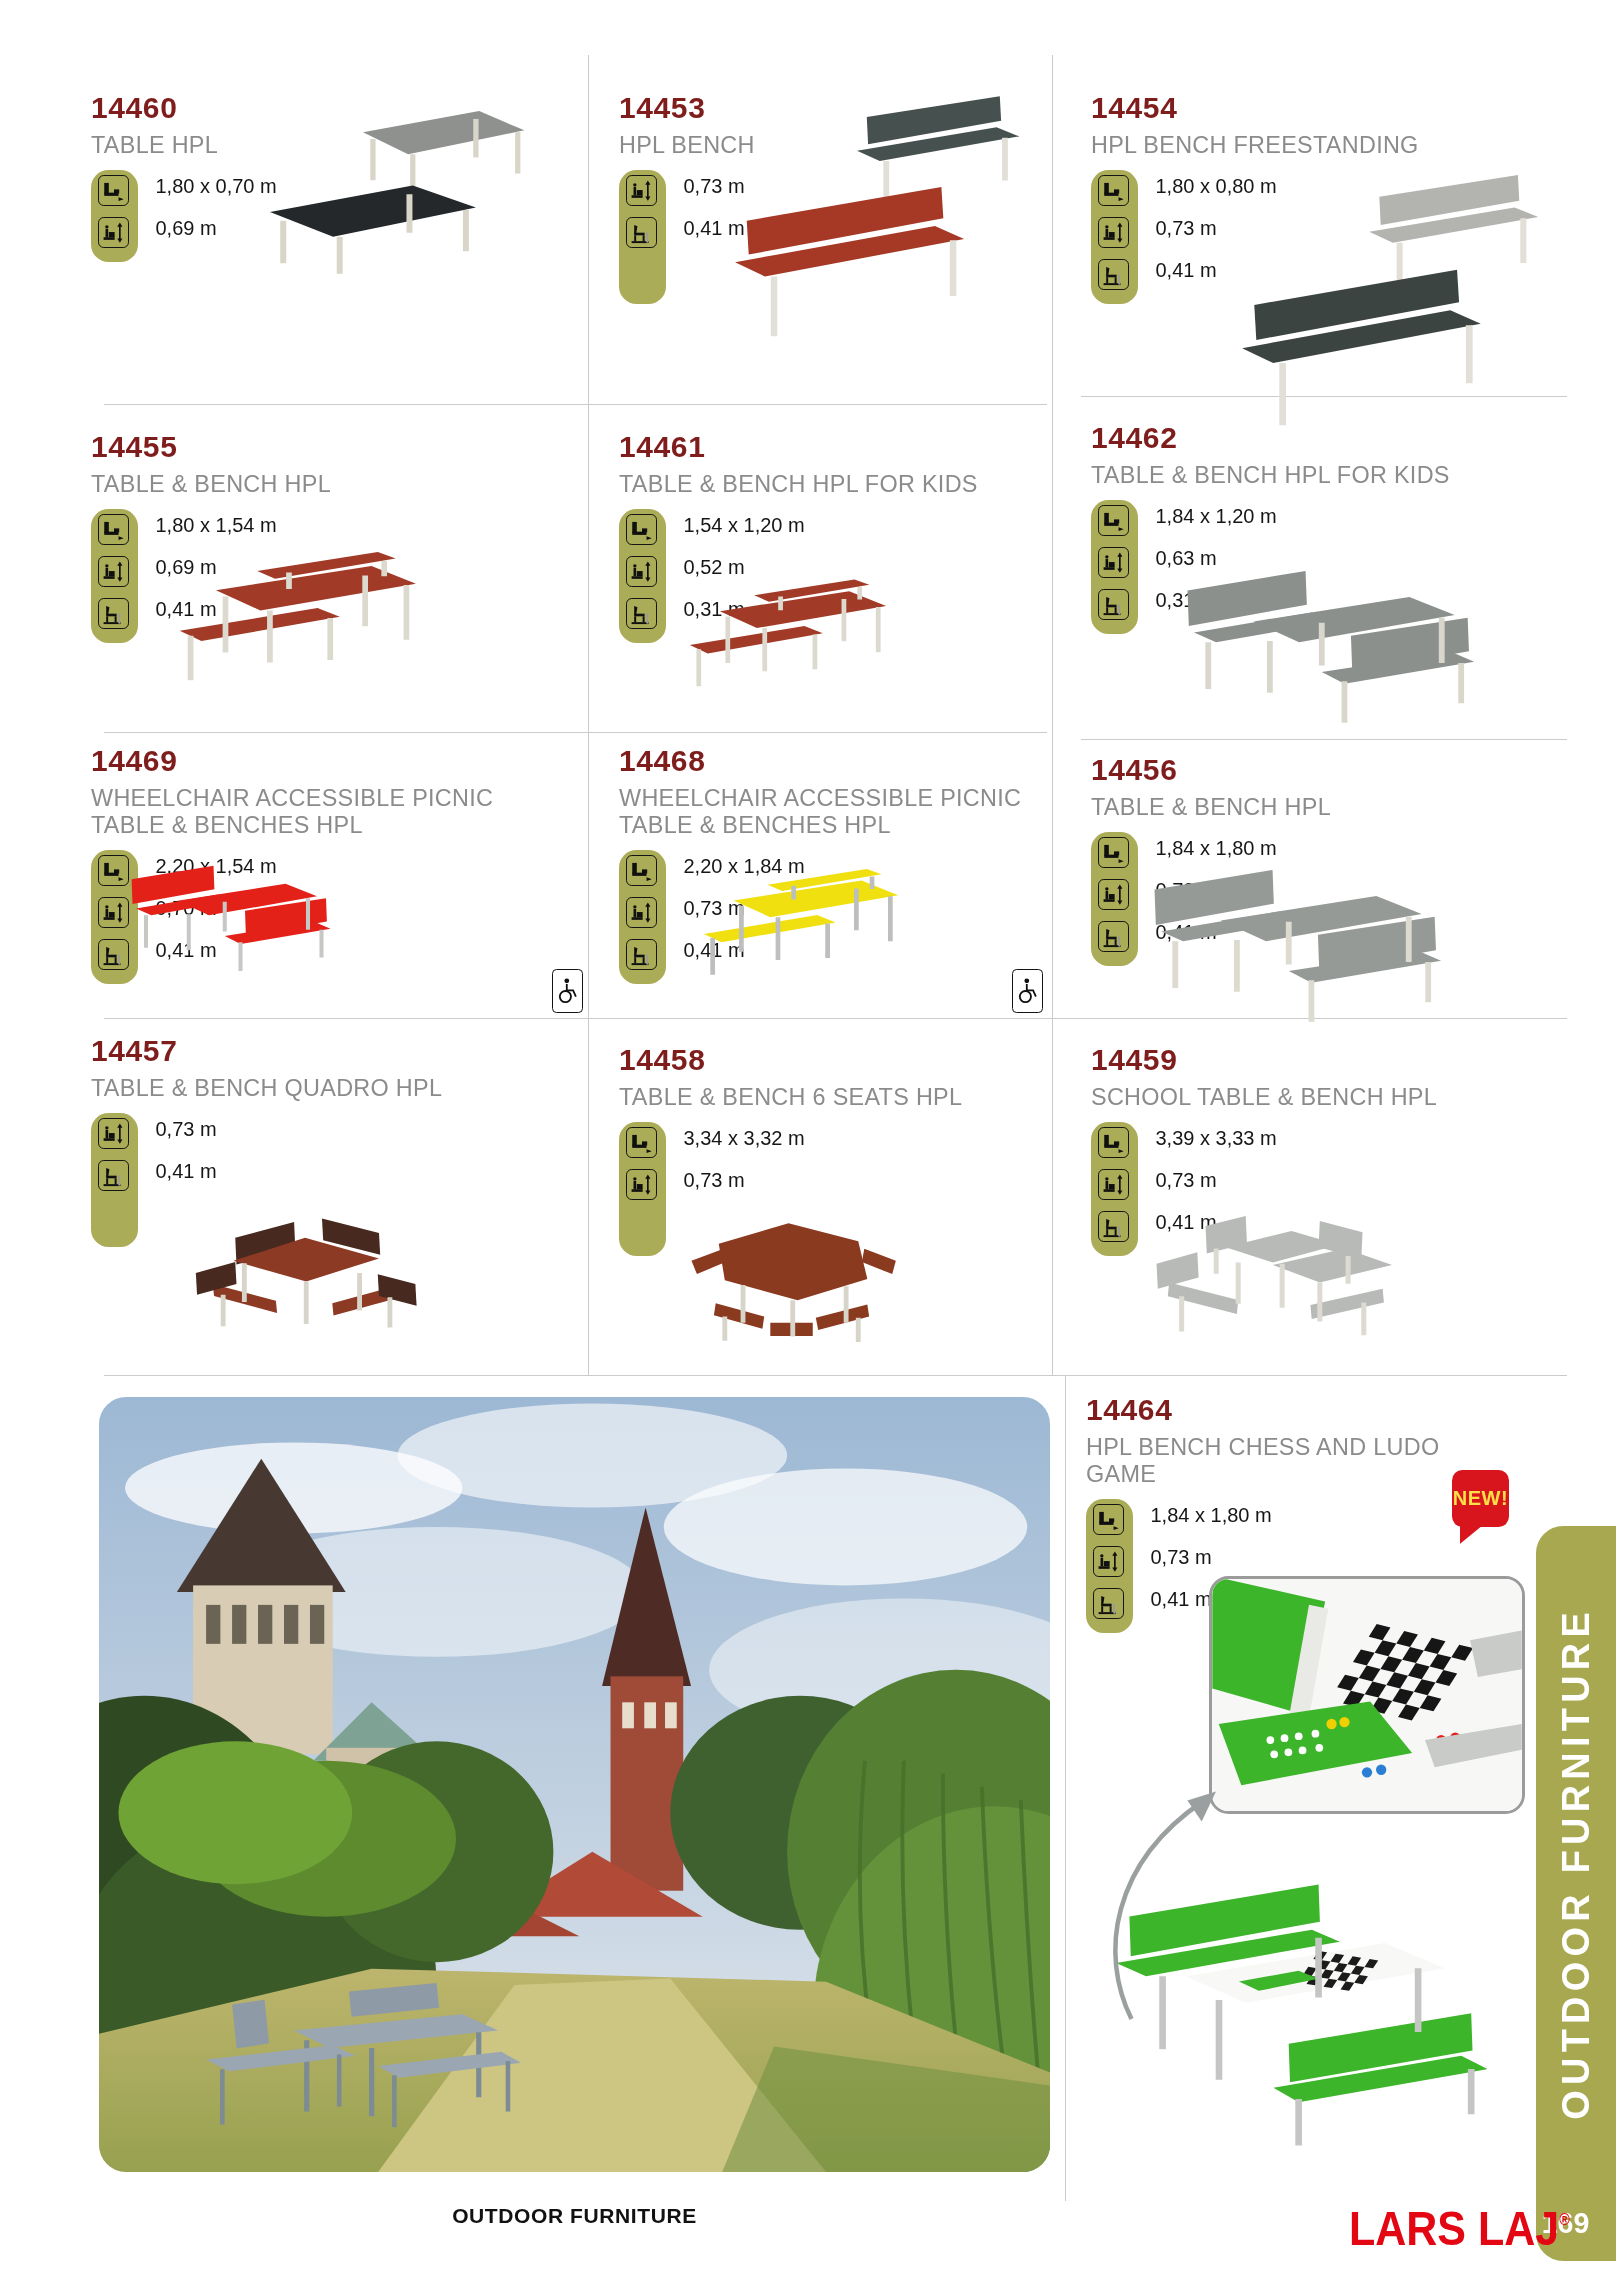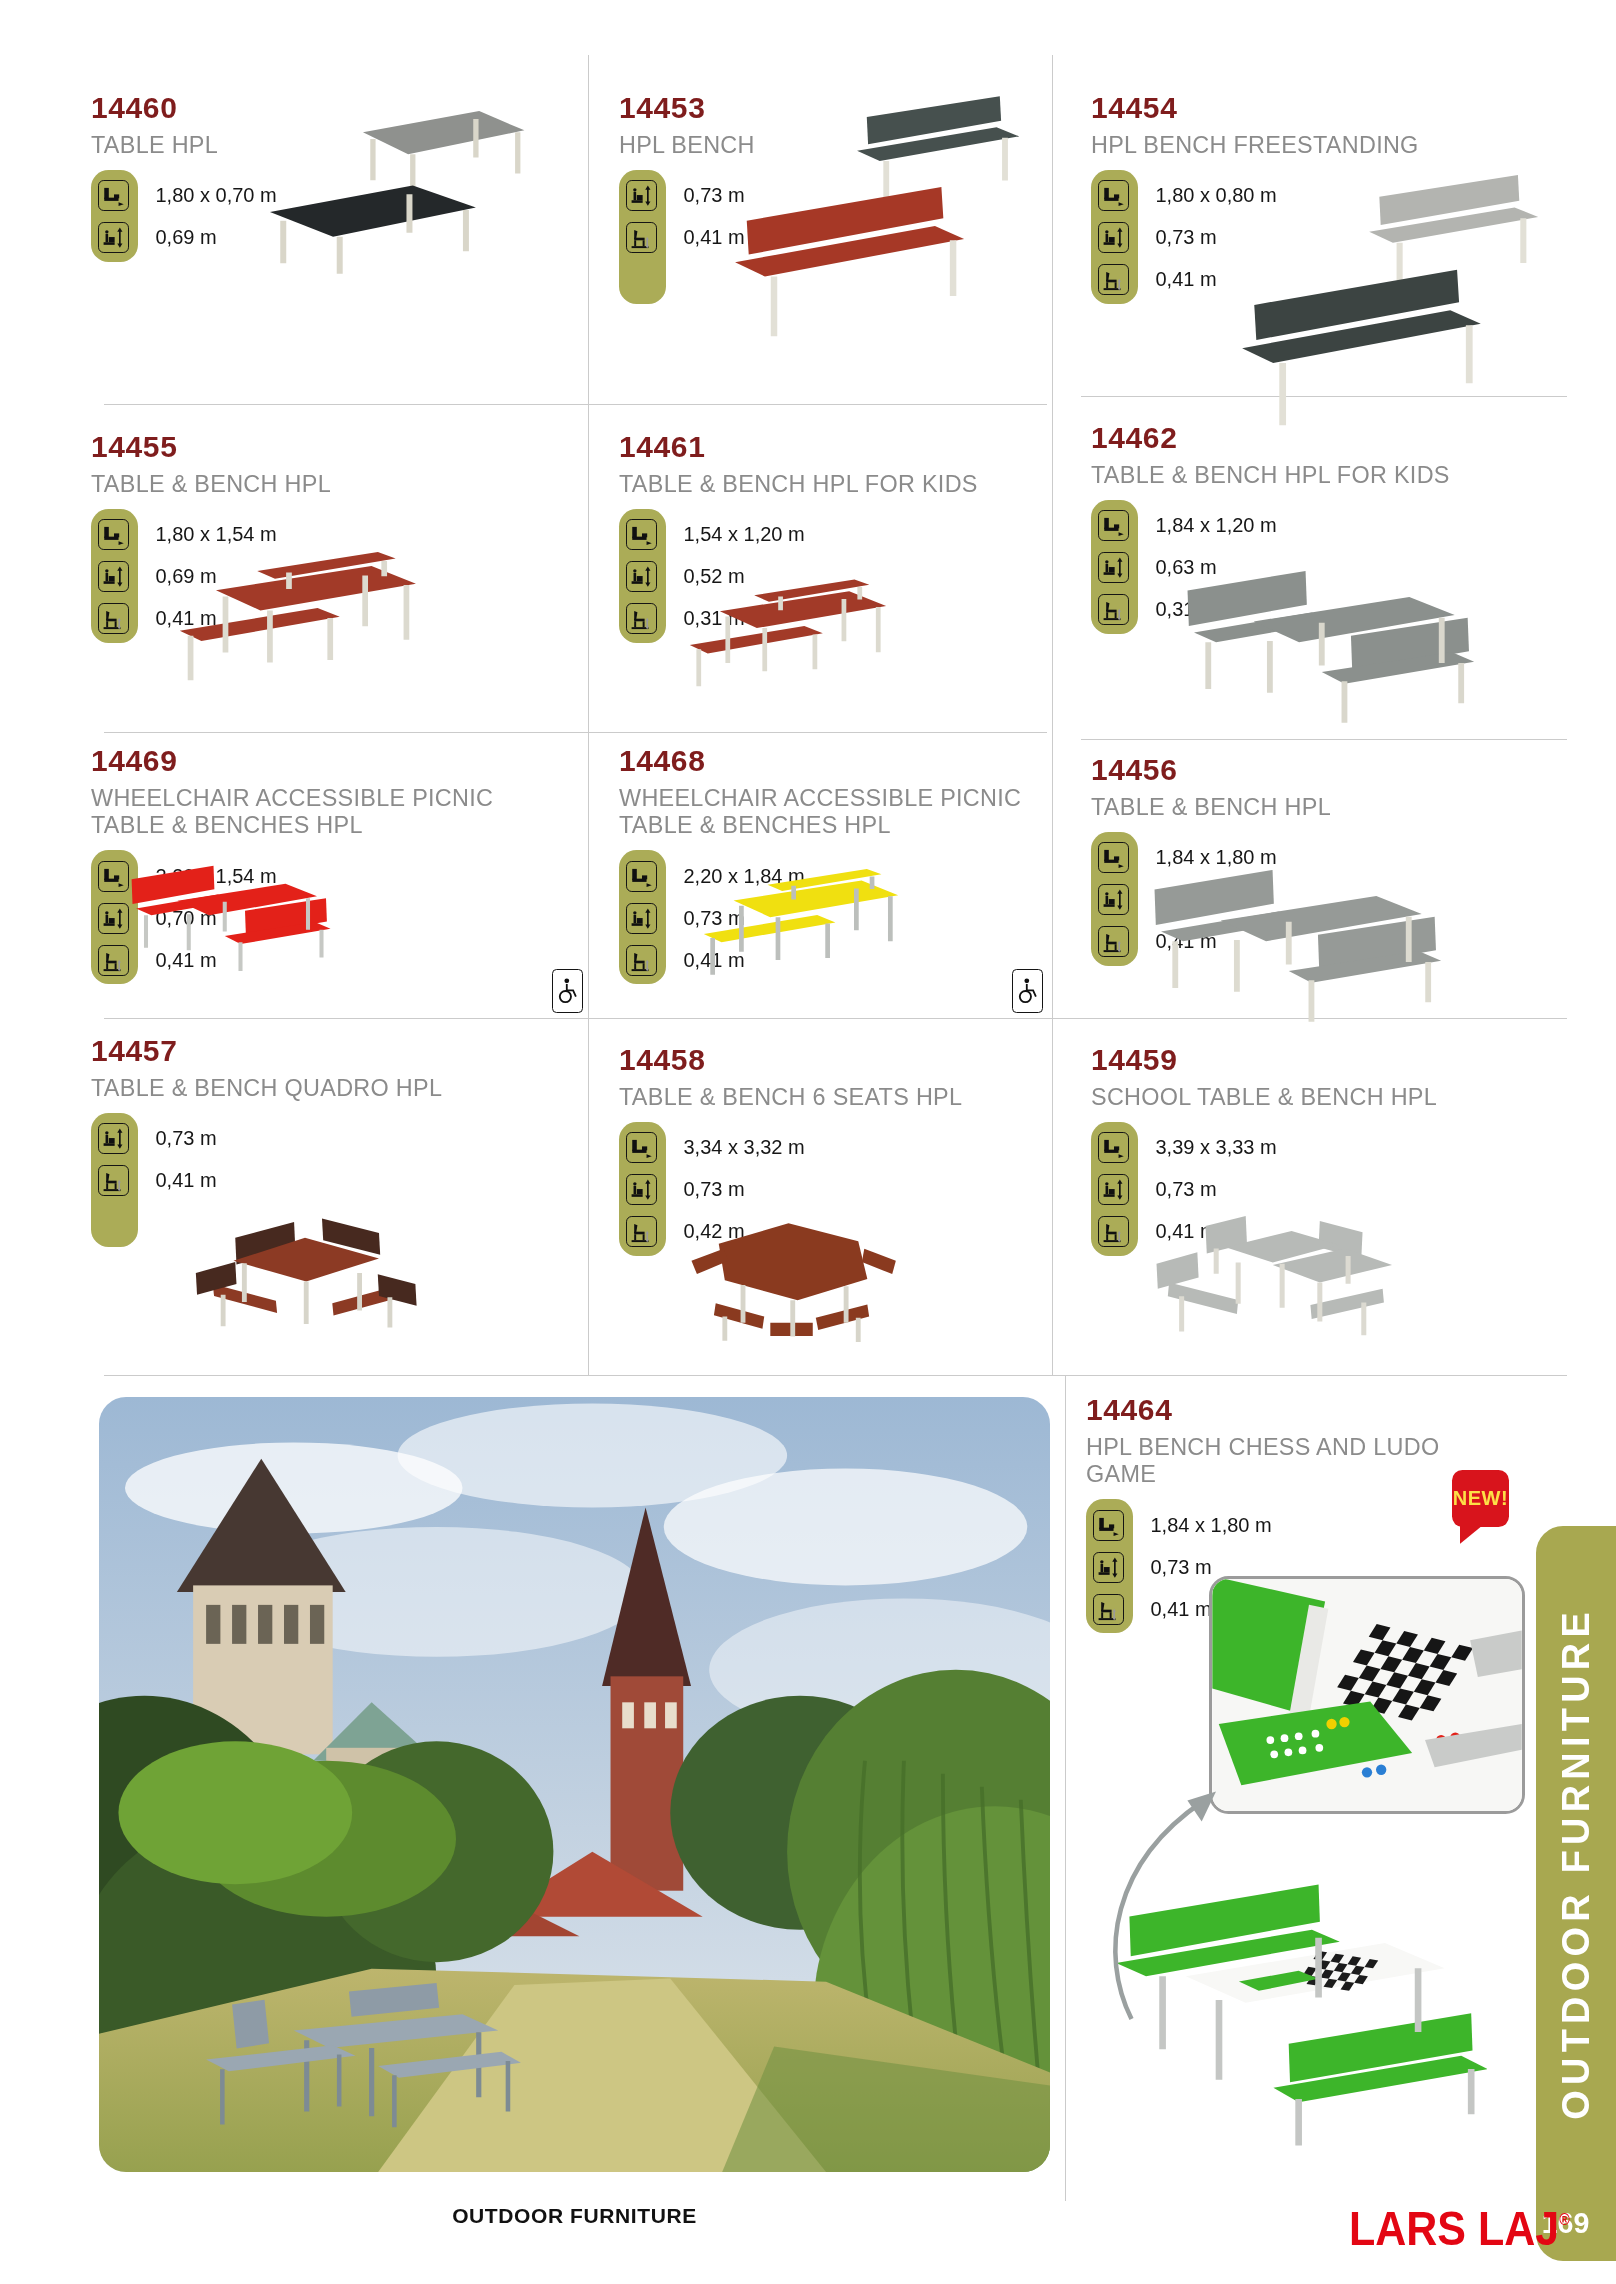--- a/index.html
+++ b/index.html
@@ -6,21 +6,21 @@
   .page{position:relative;width:1617px;height:2284px;background:#ffffff;overflow:hidden;
         font-family:"Liberation Sans",sans-serif;}
   .hline{position:absolute;height:1.3px;background:#cbcbcb;}
   .vline{position:absolute;width:1.3px;background:#cbcbcb;}
 
   .cell{position:absolute;width:428px;}
   .pnum{font-size:30px;font-weight:bold;color:#7f1d1d;letter-spacing:0.6px;}
   .ptitle{font-size:23.4px;color:#8b8b8b;line-height:1.18;margin-top:6.5px;letter-spacing:0.3px;}
   .dims{position:relative;margin-top:15.6px;}
   .pill{position:absolute;left:0;top:-5.2px;width:47px;background:#abac57;border-radius:17.5px;}
-  .dimrow{display:flex;align-items:center;height:42px;position:relative;}
+  .dimrow{display:flex;align-items:flex-start;height:42px;position:relative;}
   .ibox{width:31px;height:31px;border:1.9px solid #141414;border-radius:5.8px;margin-left:6.5px;
         display:flex;align-items:center;justify-content:center;flex:none;box-sizing:border-box;}
   .ibox svg{width:23.4px;height:23.4px;display:block;}
   .dim-val{margin-left:27px;font-size:20px;color:#161616;white-space:nowrap;}
 
   .prod-img{position:absolute;}
   .prod-img svg{width:100%;height:100%;display:block;}
 
   .wheelchair-badge{position:absolute;width:31px;height:44px;border:1.9px solid #141414;border-radius:4.5px;
         background:#fff;display:flex;align-items:center;justify-content:center;box-sizing:border-box;}
@@ -763,39 +763,20 @@
                   <circle cx="9" cy="9" r="2.6"></circle>
                 </g>
                 <line x1="29" y1="7" x2="29" y2="29" stroke="#101010" stroke-width="2.6"></line>
                 <g fill="#101010">
                   <polygon points="29,2.5 25,9 33,9"></polygon>
                   <polygon points="29,33.5 25,27 33,27"></polygon>
                 </g>
               </svg>
             </div>
             <span class="dim-val">0,73 m</span>
-          </div>
-          <div class="dimrow">
-            <div class="ibox">
-              <svg viewBox="0 0 36 36">
-                <g fill="#101010">
-                  <polygon points="8,6 13,8 11,20 8,20"></polygon>
-                  <rect x="8" y="18" width="16" height="4"></rect>
-                  <rect x="8" y="22" width="3" height="9"></rect>
-                  <rect x="21" y="22" width="3" height="9"></rect>
-                  <rect x="4" y="31" width="26" height="3"></rect>
-                </g>
-                <line x1="28" y1="20" x2="28" y2="31" stroke="#9a9a9a" stroke-width="2.4"></line>
-                <g fill="#9a9a9a">
-                  <polygon points="28,16.5 25.5,21 30.5,21"></polygon>
-                  <polygon points="28,34.5 25.5,30 30.5,30"></polygon>
-                </g>
-              </svg>
-            </div>
-            <span class="dim-val">0,42 m</span>
           </div>
         </div>
       </div>
       <div class="prod-img" style="left: 649px; top: 1188px; width: 279px; height: 188px;">
         <svg viewBox="0 0 430 310" preserveAspectRatio="xMidYMid meet">
    <polygon points="215,58 330,88 345,150 230,185 110,152 100,92" fill="#8a3a1f"></polygon>
    <polygon points="55,120 108,100 116,120 64,142" fill="#8a3a1f"></polygon>
    <polygon points="340,100 392,120 386,142 336,122" fill="#8a3a1f"></polygon>
    <polygon points="95,190 175,212 172,232 92,210" fill="#8a3a1f"></polygon>
    <polygon points="260,214 345,192 348,212 264,234" fill="#8a3a1f"></polygon>

